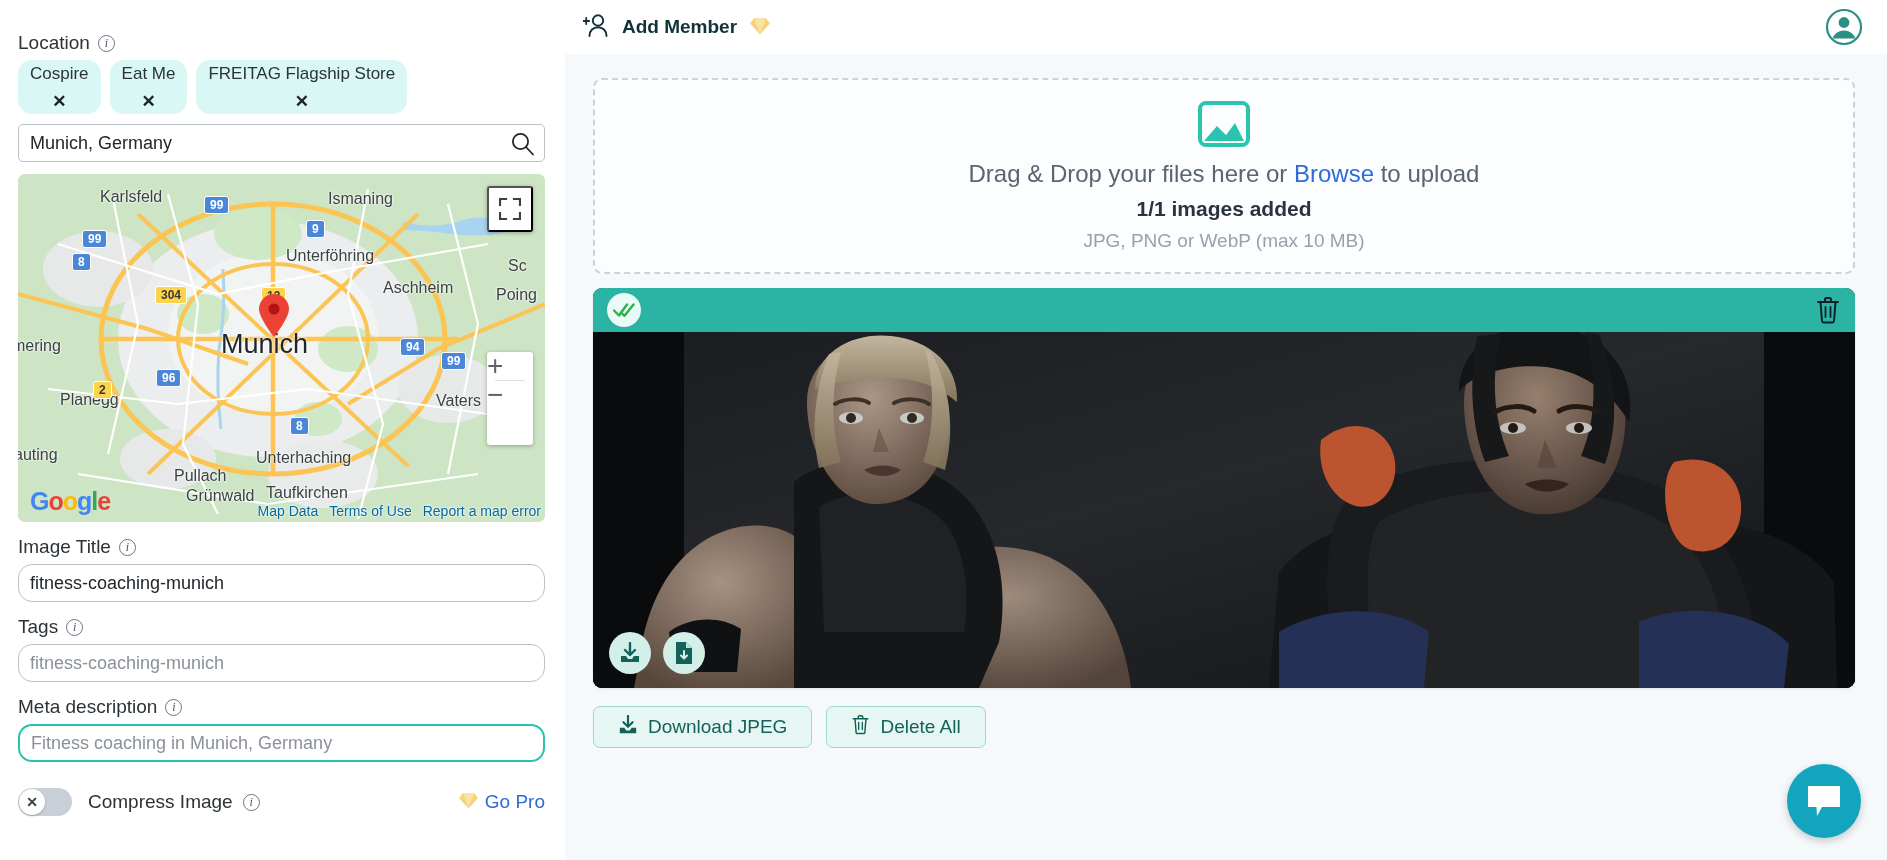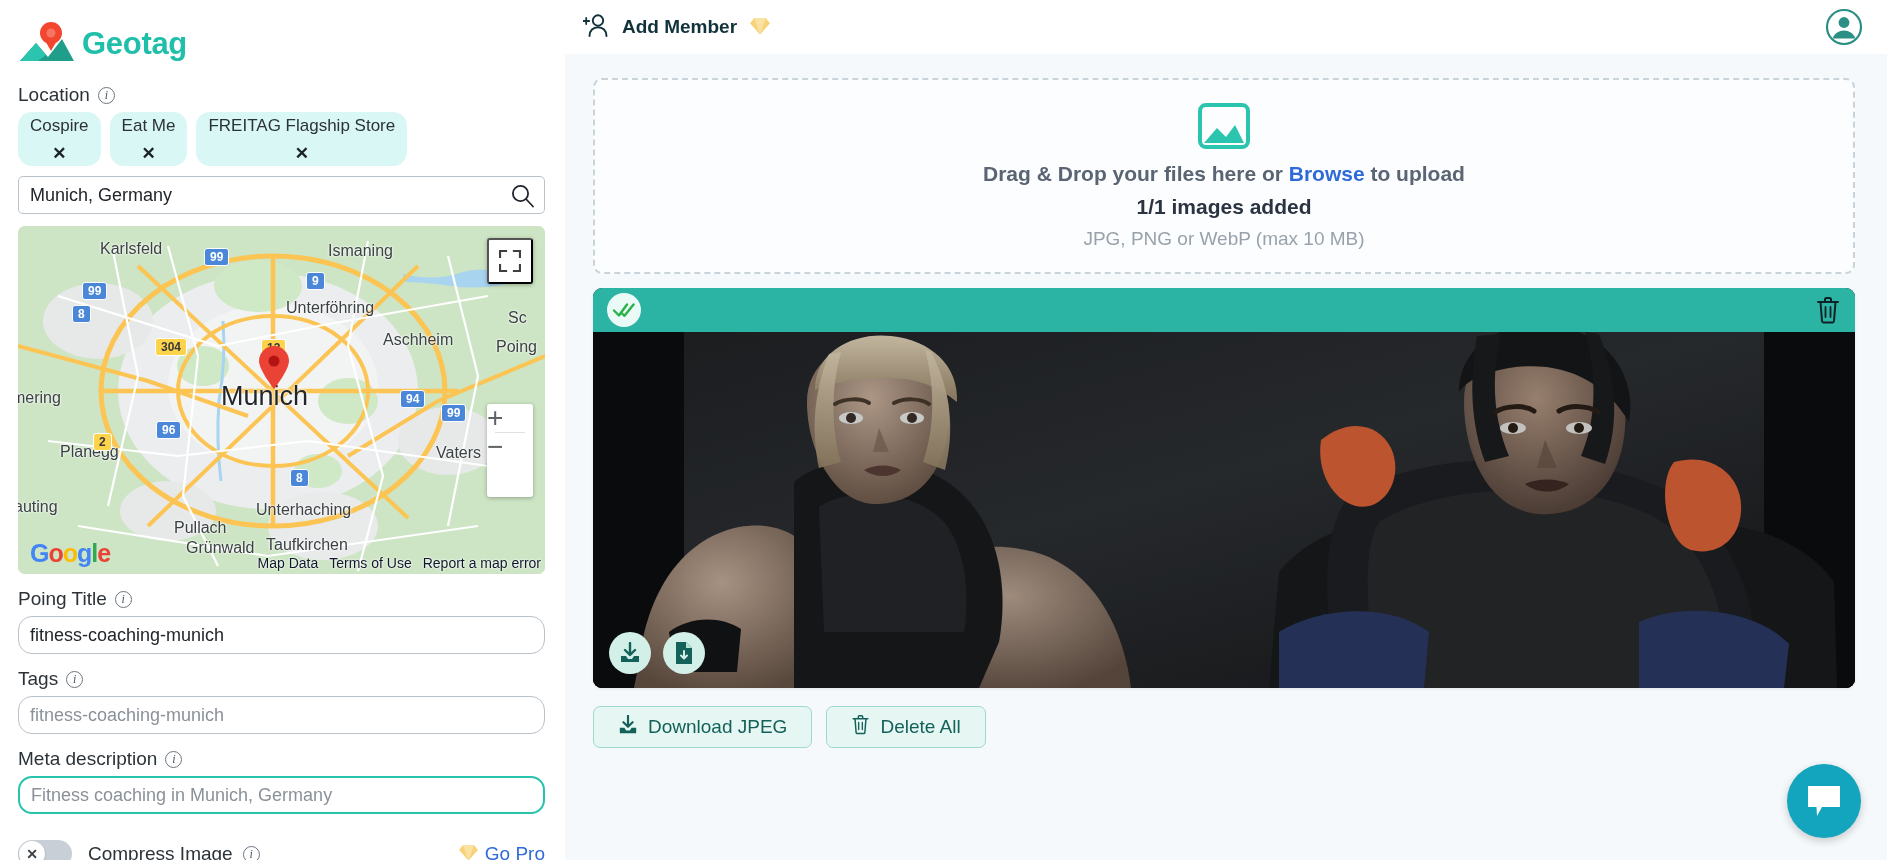--- a/index.html
+++ b/index.html
@@ -78,21 +78,21 @@
   .zoom-group { right: 12px; top: 178px; width: 46px; height: 93px; flex-direction: column; background: #fff; border-radius: 3px; box-shadow: 0 1px 4px rgba(0,0,0,.3); position: absolute; }
   .zoom-btn {
     flex: 1; display: flex; align-items: center; justify-content: center;
     font-size: 28px; color: #5f6368; cursor: pointer; background: none; border: none;
     font-family: "Liberation Sans", sans-serif; line-height: 1;
   }
   .zoom-div { height: 1px; background: #e0e0e0; margin: 0 8px; }
   .gmark { position: absolute; left: 12px; bottom: 6px; font-size: 25px; font-weight: bold; letter-spacing: -1px; font-family: "Liberation Sans", sans-serif; }
   .map-foot {
     position: absolute; right: 4px; bottom: 3px; display: flex; gap: 11px;
-    font-size: 14px; color: #0f172a;
+    font-size: 14px; color: #0369a1;
   }
   .map-foot span { text-shadow: 0 0 3px #fff, 0 0 2px #fff; cursor: pointer; }
 
   
   .text-input {
     width: 527px; height: 38px; border: 1px solid #b9c1c9; border-radius: 14px;
     padding: 0 11px; font-size: 18px; color: #20262b; background: #fff;
     font-family: "Liberation Sans", sans-serif;
   }
   .text-input::placeholder { color: #8a9199; }
@@ -131,21 +131,21 @@
   }
   .addmember-text { font-size: 19px; font-weight: bold; color: #11323a; font-family: "Liberation Sans", sans-serif; }
   .avatar-btn { margin-left: auto; cursor: pointer; background: none; border: none; padding: 0; display: flex; }
 
   .content { margin-top: 62px; width: 100%; }
   .dropzone {
     border: 2px dashed #c9d3da; border-radius: 9px; background: #fbfdfe;
     height: 196px; display: flex; flex-direction: column; align-items: center;
     justify-content: center; gap: 9px; margin: 0 12px;
   }
-  .dz-line1 { font-size: 21px; font-weight: bold; color: #5a6472; }
+  .dz-line1 { font-size: 24px; font-weight: normal; color: #5a6472; }
   .dz-browse { color: #2f6bd8; cursor: pointer; }
   .dz-line2 { font-size: 21px; font-weight: bold; color: #2b3340; }
   .dz-line3 { font-size: 19px; color: #99a2ab; }
 
   .img-card {
     margin: 14px 12px 0 12px; border-radius: 9px; overflow: hidden;
     position: relative; height: 400px; background: #121212;
     box-shadow: 0 1px 3px rgba(0,0,0,.08);
   }
   .img-card-bar {
@@ -180,32 +180,20 @@
     box-shadow: 0 3px 9px rgba(0,0,0,.2);
   }
 </style>
 </head>
 <body>
 
 <div class="app">
 
   <aside class="sidebar">
 
-    <div class="brand">
-      <span class="brand-mark">
-        <svg width="58" height="46" viewBox="0 0 58 46">
-          <path d="M2 40 L18 22 L30 36 L44 18 L56 40 Z" fill="#1f9e8c"></path>
-          <path d="M2 40 L18 22 L28 34 L20 40 Z" fill="#2bc4ae"></path>
-          <circle cx="33" cy="12" r="11" fill="#f2462f"></circle>
-          <path d="M33 30 L25 16 L41 16 Z" fill="#f2462f"></path>
-          <circle cx="33" cy="12" r="4.5" fill="#fff" opacity="0.25"></circle>
-        </svg>
-      </span>
-      <span class="brand-name">Geotag</span>
-    </div>
 
     <div class="field-label">
       <span>Location</span>
       <span class="info-i">i</span>
     </div>
 
     <div class="chips">
       <span class="chip">
         <span>Cospire</span>
         <span class="chip-x">✕</span>
@@ -329,21 +317,21 @@
 
       <div class="map-foot">
         <span>Map Data</span>
         <span>Terms of Use</span>
         <span>Report a map error</span>
       </div>
     </div>
 
     
     <div class="field-label">
-      <span>Poing Title</span>
+      <span>Image Title</span>
       <span class="info-i">i</span>
     </div>
     <input class="text-input" value="fitness-coaching-munich" style="">
 
     
     <div class="field-label">
       <span>Tags</span>
       <span class="info-i">i</span>
     </div>
     <input class="text-input" placeholder="fitness-coaching-munich" style="">

